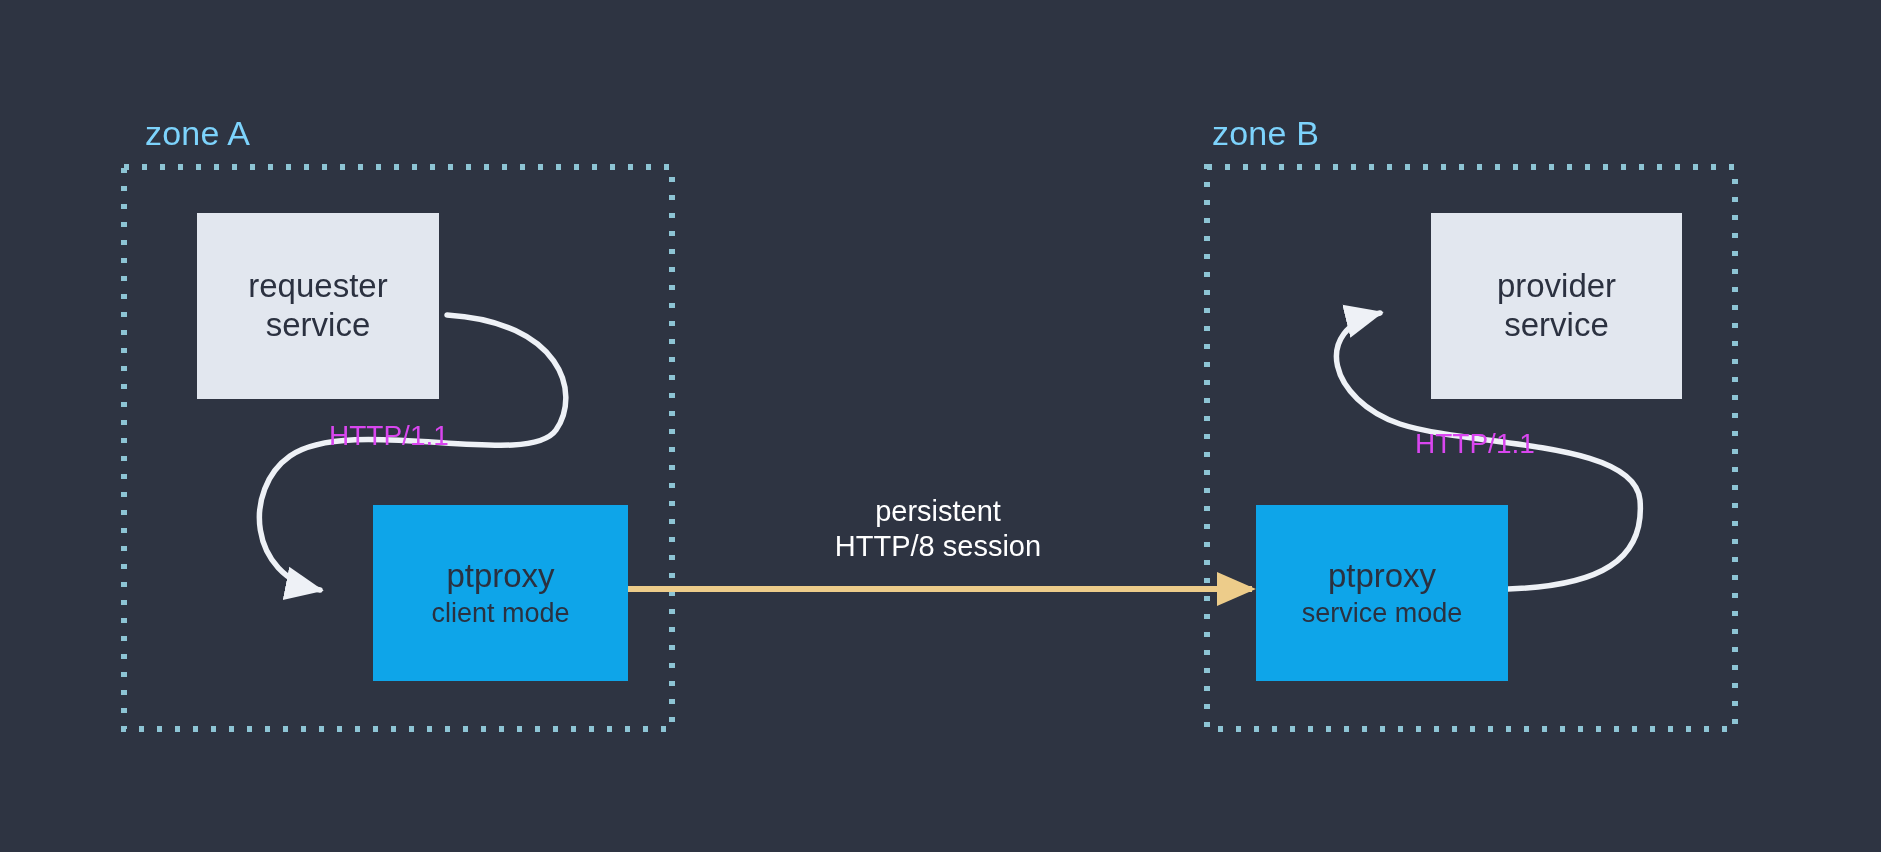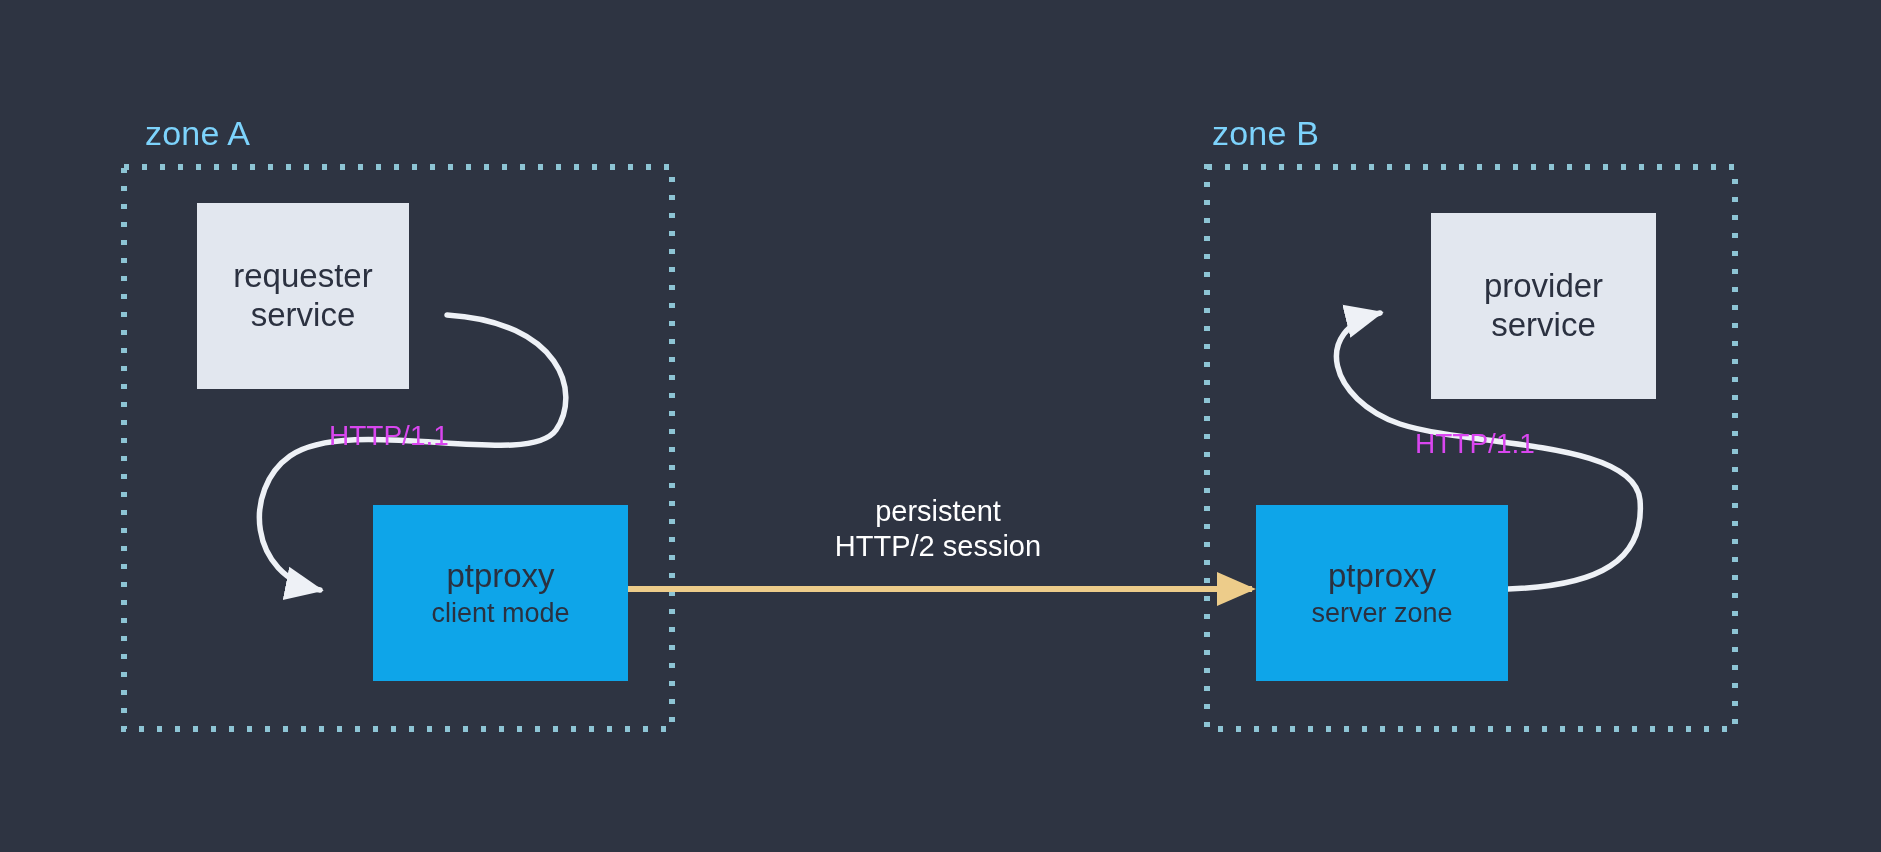--- a/index.html
+++ b/index.html
@@ -108,42 +108,42 @@
     <path d="M 1508 589 C 1600 586, 1645 560, 1640 500
              C 1634 440, 1470 447, 1400 424
              C 1330 400, 1310 330, 1380 313" fill="none" stroke="#eef1f6" stroke-width="5.5" stroke-linecap="round" marker-end="url(#arrow-white)"></path>
 
     <path d="M 1432 277 A 36 36 0 0 1 1432 349" fill="none" stroke="#2b3140" stroke-width="6"></path>
   </svg>
 
   <div class="zone-label" style="left:145px; top:114px;">zone A</div>
   <div class="zone-label" style="left:1212px; top:114px;">zone B</div>
 
-  <div class="node service" style="left:197px; top:203px; width:212px; height:186px;">
+  <div class="node service" style="left:197px; top:213px; width:242px; height:186px;">
     <div class="t1">requester</div>
     <div class="t2">service</div>
   </div>
 
   <div class="node proxy" style="left:373px; top:505px; width:255px; height:176px;">
     <div class="t1">ptproxy</div>
     <div class="t2">client mode</div>
   </div>
 
-  <div class="node service" style="left:1431px; top:213px; width:225px; height:186px;">
+  <div class="node service" style="left:1431px; top:213px; width:251px; height:186px;">
     <div class="t1">provider</div>
     <div class="t2">service</div>
   </div>
 
   <div class="node proxy" style="left:1256px; top:505px; width:252px; height:176px;">
     <div class="t1">ptproxy</div>
-    <div class="t2">server zone</div>
+    <div class="t2">service mode</div>
   </div>
 
   <div class="edge-label http1" style="left:329px; top:419px;">HTTP/1.1</div>
 
   <div class="edge-label http3" style="left:816px; top:494px; width:244px; margin-left:0;">
     <div>persistent</div>
-    <div>HTTP/2 session</div>
+    <div>HTTP/8 session</div>
   </div>
 
   <div class="edge-label http1" style="left:1415px; top:427px;">HTTP/1.1</div>
 
 </div>
 
 </body></html>

